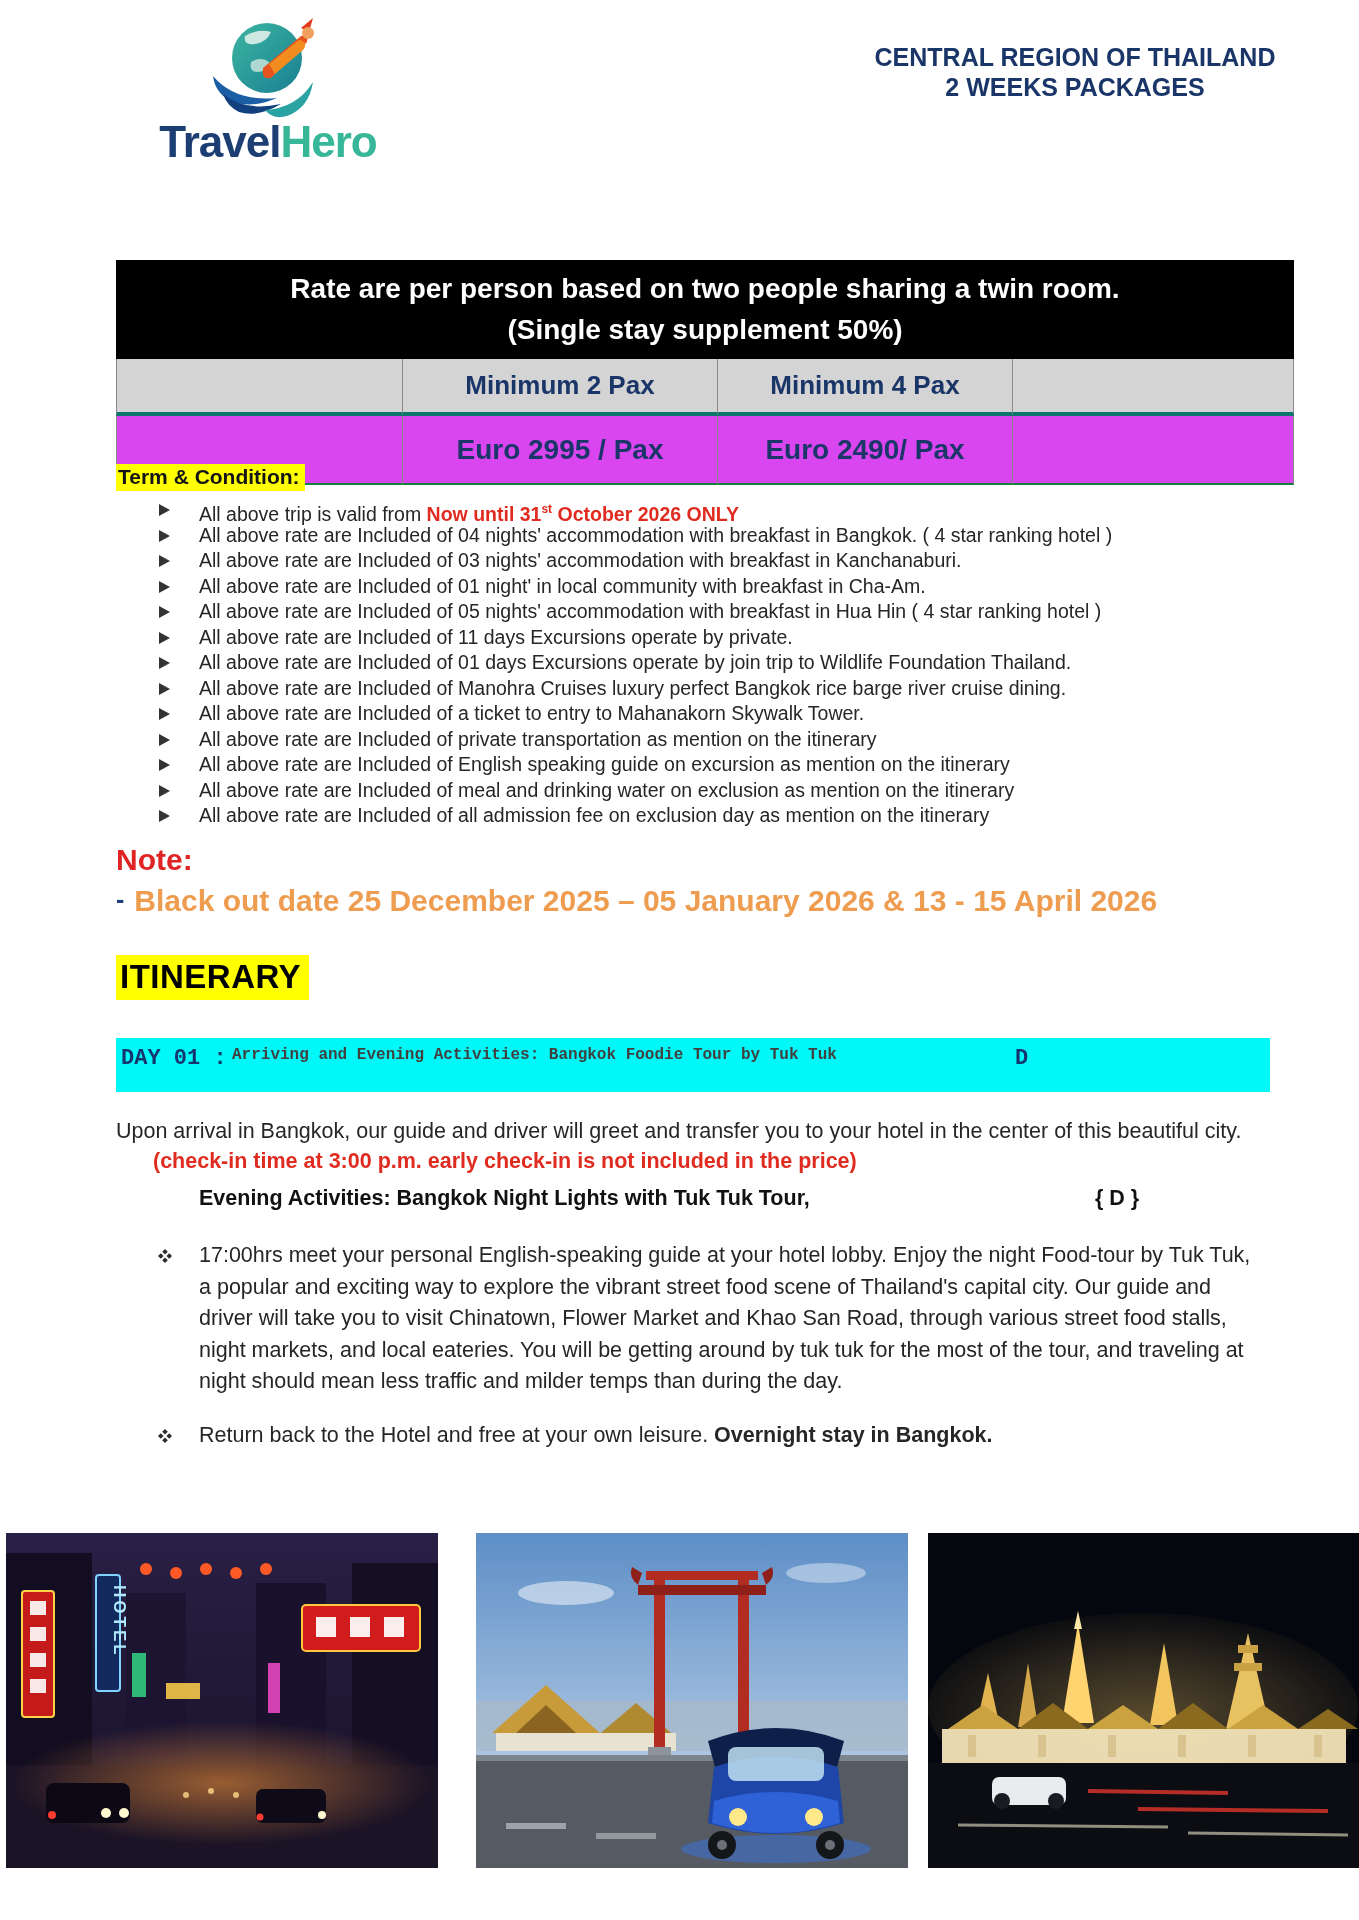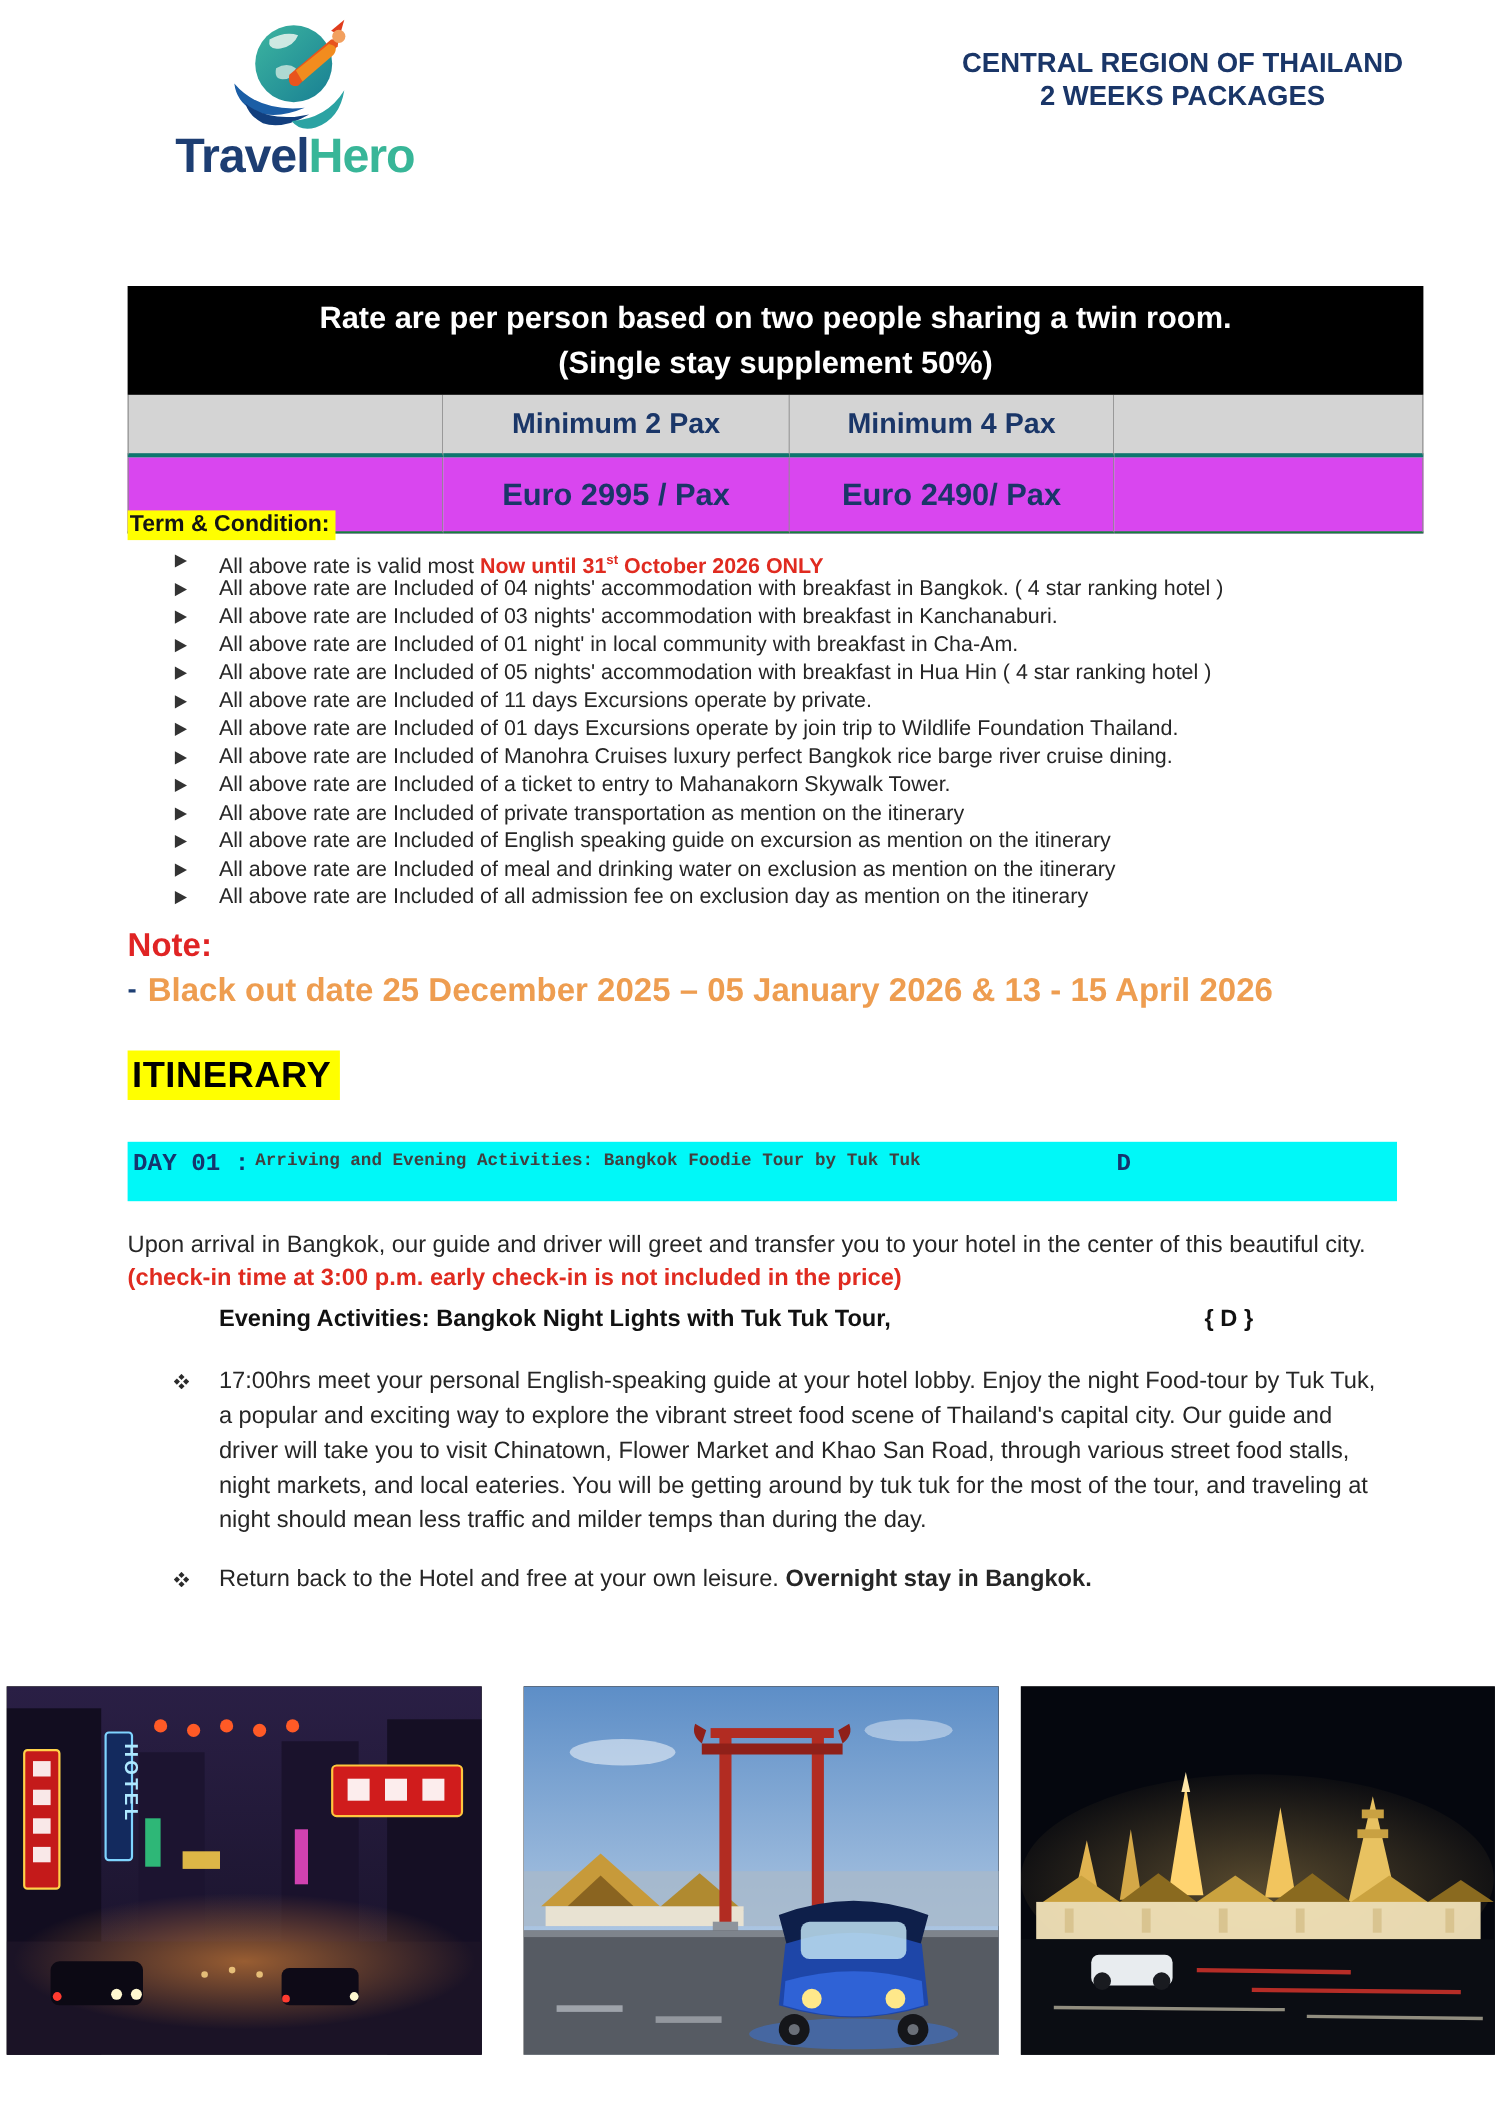--- a/index.html
+++ b/index.html
@@ -47,21 +47,21 @@
 
   
   #itin-head{left:116px;top:955px;background:#ffff00;color:#000;font-weight:bold;
              font-size:33px;padding:3px 8px 4px 4px;letter-spacing:.5px;}
   #daybar{left:116px;top:1038px;width:1154px;height:54px;background:#00f8f8;font-family:Liberation Mono, monospace;}
   #daybar .lbl{position:absolute;left:5px;top:8px;color:#15356e;font-weight:bold;font-size:22px;}
   #daybar .ttl{position:absolute;left:116px;top:8px;color:#404040;font-weight:bold;font-size:16px;}
   #daybar .meal{position:absolute;left:899px;top:8px;color:#15356e;font-weight:bold;font-size:22px;}
 
   #intro{left:116px;top:1094px;width:1165px;font-size:21.5px;line-height:30px;color:#262626;}
-  .red-inline{color:#e02b20;font-weight:bold;}
+  .red-inline{color:#e02b20;font-weight:bold;margin-left:37px;}
 
   #evening{left:116px;top:1186px;width:1174px;height:30px;}
   #evening .et{position:absolute;left:83px;top:0;font-weight:bold;font-size:21.5px;color:#111;}
   #evening .em{position:absolute;left:979px;top:0;font-weight:bold;font-size:21.5px;color:#111;}
 
   #acts{left:116px;top:1240px;width:1143px;}
   .act{position:relative;padding-left:83px;font-size:21.5px;line-height:31.5px;color:#262626;}
   .act .dia{position:absolute;left:42px;top:9px;}
   #act2{margin-top:22px;}
 
@@ -120,21 +120,21 @@
       <div class="c">Euro 2995 / Pax</div>
       <div class="c">Euro 2490/ Pax</div>
       <div class="c"></div>
     </div>
   </section>
 
   <div class="abs b" id="term-head">Term &amp; Condition:</div>
   <ul class="abs" id="terms">
     <li>
       <span class="tri"></span>
-      <span><span>All above rate is valid most </span><span class="red-term"><span>Now until 31</span><sup>st</sup><span> October 2026 ONLY</span></span></span>
+      <span><span>All above trip is valid from </span><span class="red-term"><span>Now until 31</span><sup>st</sup><span> October 2026 ONLY</span></span></span>
     </li>
     <li><span class="tri"></span><span>All above rate are Included of 04 nights' accommodation with breakfast in Bangkok. ( 4 star ranking hotel )</span></li>
     <li><span class="tri"></span><span>All above rate are Included of 03 nights' accommodation with breakfast in Kanchanaburi.</span></li>
     <li><span class="tri"></span><span>All above rate are Included of 01 night' in local community with breakfast in Cha-Am.</span></li>
     <li><span class="tri"></span><span>All above rate are Included of 05 nights' accommodation with breakfast in Hua Hin ( 4 star ranking hotel )</span></li>
     <li><span class="tri"></span><span>All above rate are Included of 11 days Excursions operate by private.</span></li>
     <li><span class="tri"></span><span>All above rate are Included of 01 days Excursions operate by join trip to Wildlife Foundation Thailand.</span></li>
     <li><span class="tri"></span><span>All above rate are Included of Manohra Cruises luxury perfect Bangkok rice barge river cruise dining.</span></li>
     <li><span class="tri"></span><span>All above rate are Included of a ticket to entry to Mahanakorn Skywalk Tower.</span></li>
     <li><span class="tri"></span><span>All above rate are Included of private transportation as mention on the itinerary</span></li>

